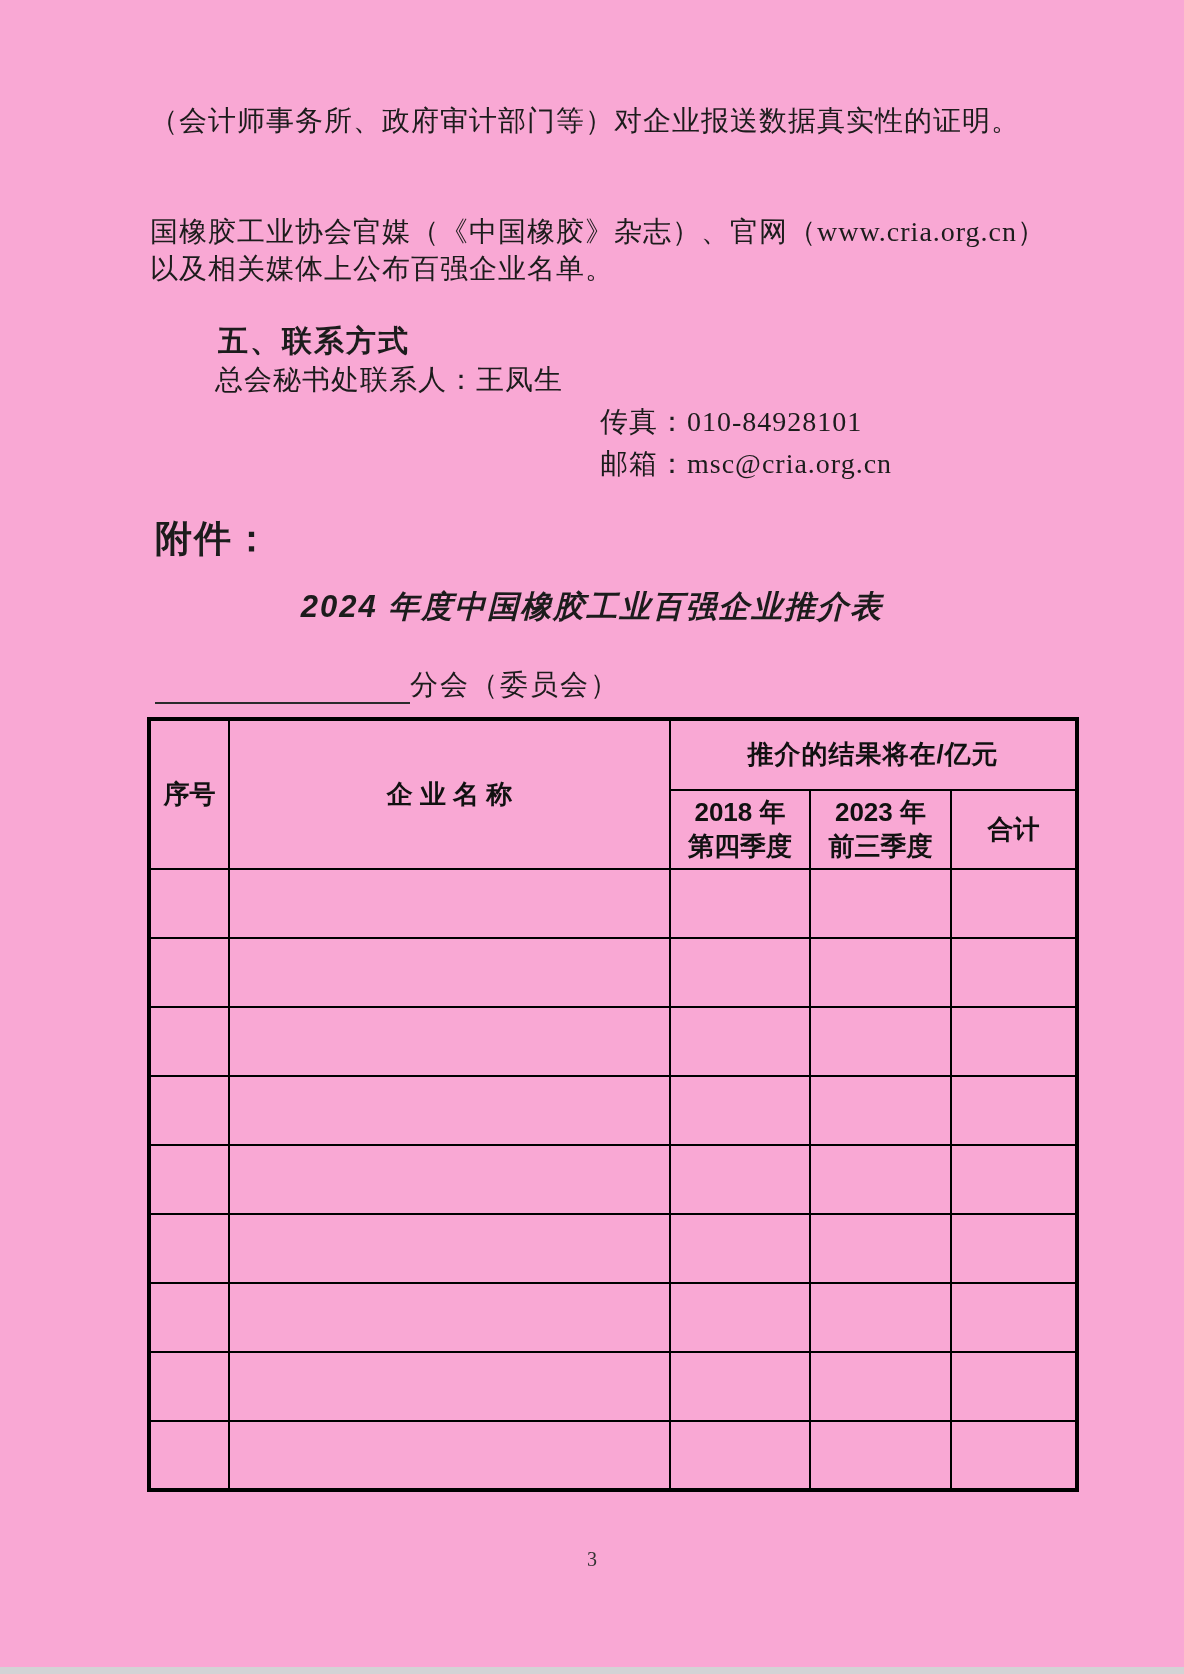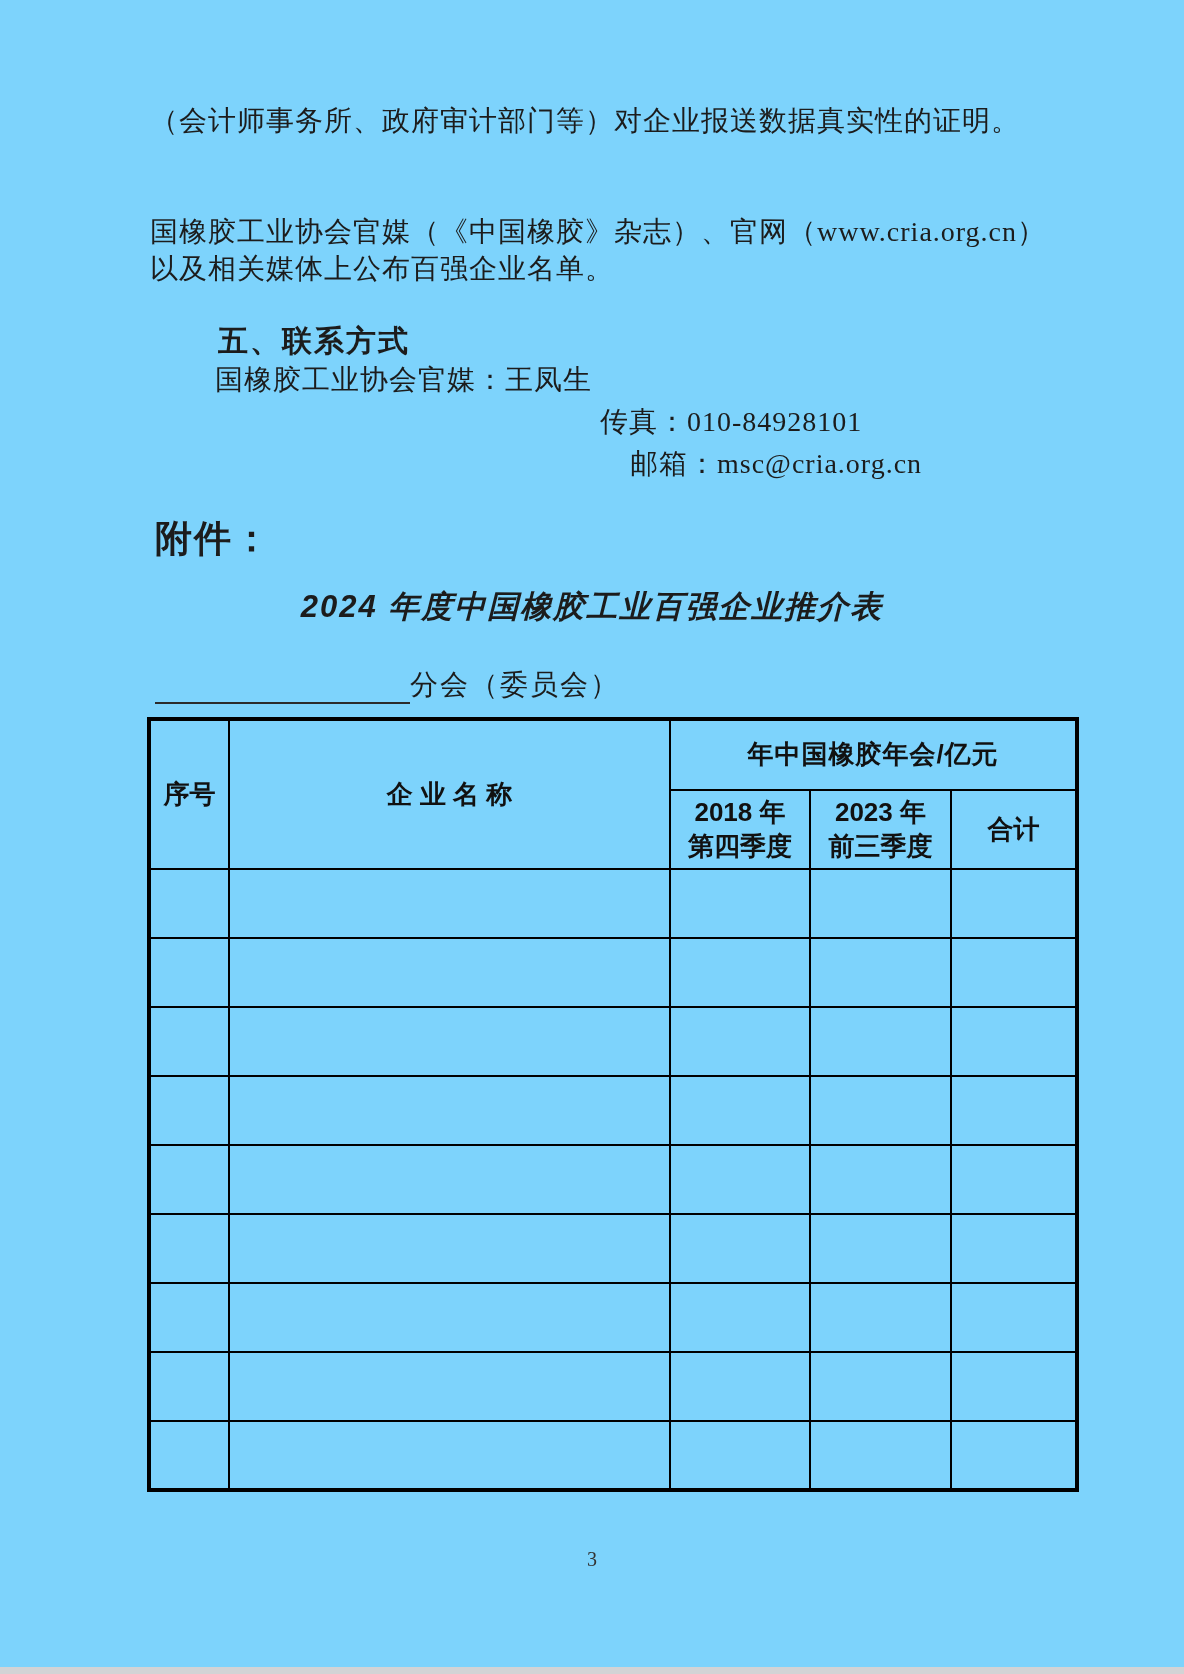--- a/index.html
+++ b/index.html
@@ -1,20 +1,20 @@
 <!DOCTYPE html>
 <html><head>
 <meta charset="utf-8">
 <style>
   html, body { margin: 0; padding: 0; background: #ffffff; }
   .page {
     position: relative;
     width: 1184px;
     height: 1674px;
-    background: #7dd3fc;
+    background: #f9a8d4;
     font-family: "Liberation Serif", serif;
     color: #1c1c1c;
     overflow: hidden;
   }
   .abs { position: absolute; white-space: nowrap; }
   .body-line {
     font-size: 28px;
     line-height: 36px;
     letter-spacing: 1px;
   }
@@ -83,23 +83,23 @@
 
 <div class="page">
 
   <div class="abs body-line" style="left:150px; top:103px;">（会计师事务所、政府审计部门等）对企业报送数据真实性的证明。</div>
 
   <div class="abs body-line" style="left:150px; top:251px;">以及相关媒体上公布百强企业名单。</div>
   <div class="abs body-line" style="left:150px; top:214px;">国橡胶工业协会官媒（《中国橡胶》杂志）、官网（www.cria.org.cn）</div>
 
   <div class="abs heiti" style="left:218px; top:321px; font-size:30px;">五、联系方式</div>
 
-  <div class="abs body-line" style="left:215px; top:362px;">国橡胶工业协会官媒：王凤生</div>
+  <div class="abs body-line" style="left:215px; top:362px;">总会秘书处联系人：王凤生</div>
   <div class="abs body-line" style="left:600px; top:404px;">传真：010-84928101</div>
-  <div class="abs body-line" style="left:630px; top:446px;">邮箱：msc@cria.org.cn</div>
+  <div class="abs body-line" style="left:600px; top:446px;">邮箱：msc@cria.org.cn</div>
 
   <div class="abs heiti" style="left:155px; top:514px; font-size:37px;">附件：</div>
 
   <div class="abs heiti doc-title" style="top:586px;font-style:italic;">2024 年度中国橡胶工业百强企业推介表</div>
 
   <div class="abs" style="left:155px; top:666px;">
     <span class="branch-blank"></span><span class="branch-text">分会（委员会）</span>
   </div>
 
   <table class="att-table">
@@ -107,21 +107,21 @@
       <col style="width:80px">
       <col style="width:441px">
       <col style="width:140px">
       <col style="width:141px">
       <col style="width:126px">
     </colgroup>
     <thead>
       <tr class="hrow1">
         <th rowspan="2">序号</th>
         <th rowspan="2">企 业 名 称</th>
-        <th colspan="3" class="revenue-group">年中国橡胶年会/亿元</th>
+        <th colspan="3" class="revenue-group">推介的结果将在/亿元</th>
       </tr>
       <tr class="hrow2">
         <th class="sub-head">2018 年
 第四季度</th>
         <th class="sub-head">2023 年
 前三季度</th>
         <th>合计</th>
       </tr>
     </thead>
     <tbody>

